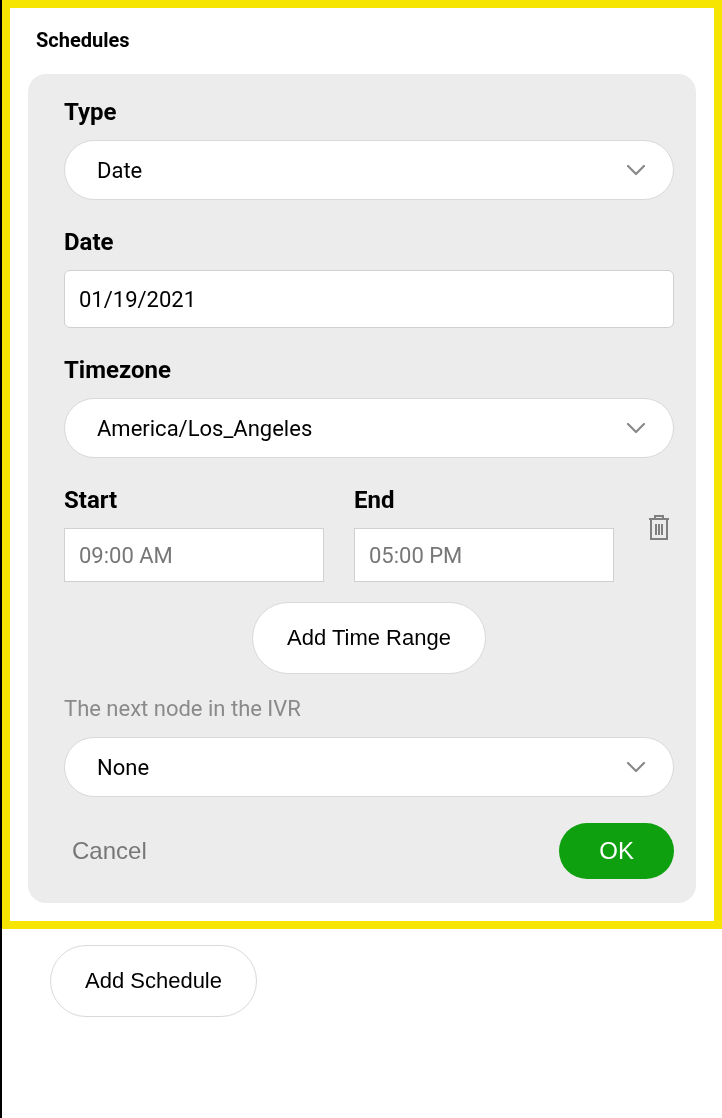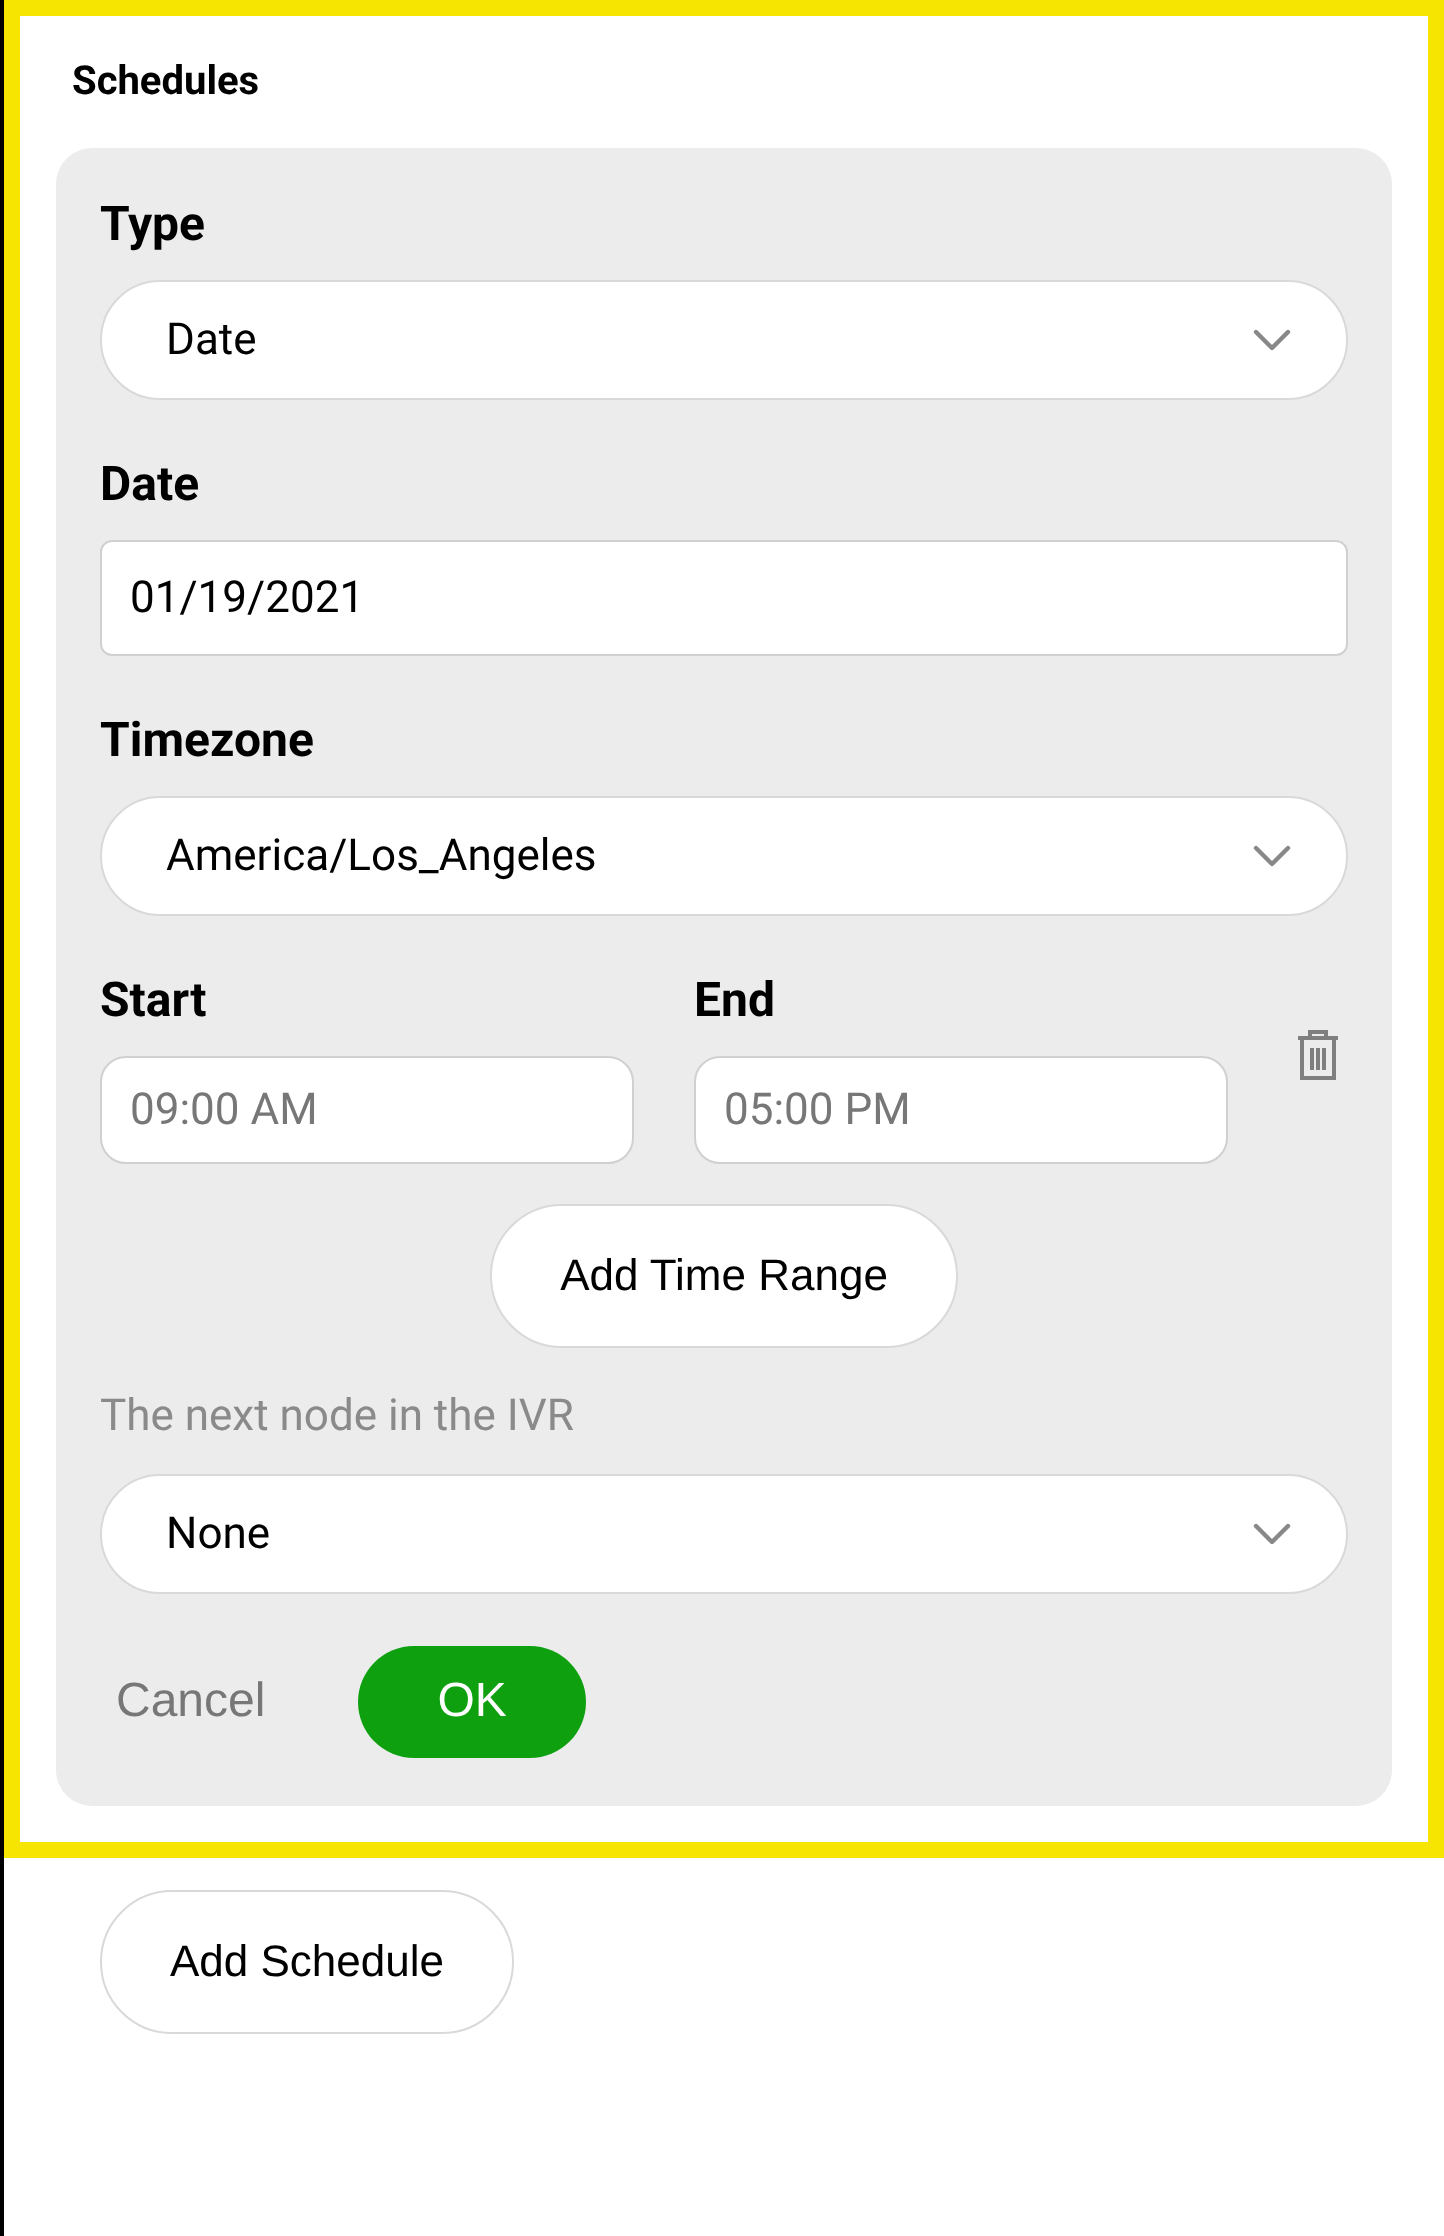--- a/index.html
+++ b/index.html
@@ -22,21 +22,21 @@
   }
   .section-title {
     font-size: 20px;
     font-weight: 700;
     margin: 0 0 22px 0;
     padding-left: 8px;
   }
   .card {
     background: #ececec;
     border-radius: 18px;
-    padding: 24px 22px 24px 22px;
+    padding: 24px 22px 24px 36px;
   }
   .field-label {
     font-size: 24px;
     font-weight: 700;
     margin: 0 0 14px 0;
   }
   .field-group { margin-bottom: 28px; }
   .field-group.tight { margin-bottom: 22px; }
 
   .select-pill, .select-rect {
@@ -79,21 +79,21 @@
     flex-direction: column;
   }
   .trash-col {
     display: flex;
     align-items: flex-end;
     padding-bottom: 12px;
   }
   .time-input {
     background: #fff;
     border: 1px solid #d0d0d0;
-    border-radius: 13px;
+    border-radius: 0;
     height: 54px;
     padding: 0 14px;
     font-size: 22px;
     color: #777;
     display: flex;
     align-items: center;
   }
   .trash-btn {
     background: none;
     border: none;
@@ -122,21 +122,21 @@
   }
 
   .helper-text {
     color: #8a8a8a;
     font-size: 22px;
     margin: -4px 0 16px 0;
   }
 
   .action-row {
     display: flex;
-    justify-content: flex-start;
+    justify-content: space-between;
     align-items: center;
     gap: 38px;
     margin-top: 26px;
   }
   .cancel-btn {
     background: none;
     border: none;
     font-size: 24px;
     color: #777;
     cursor: pointer;

